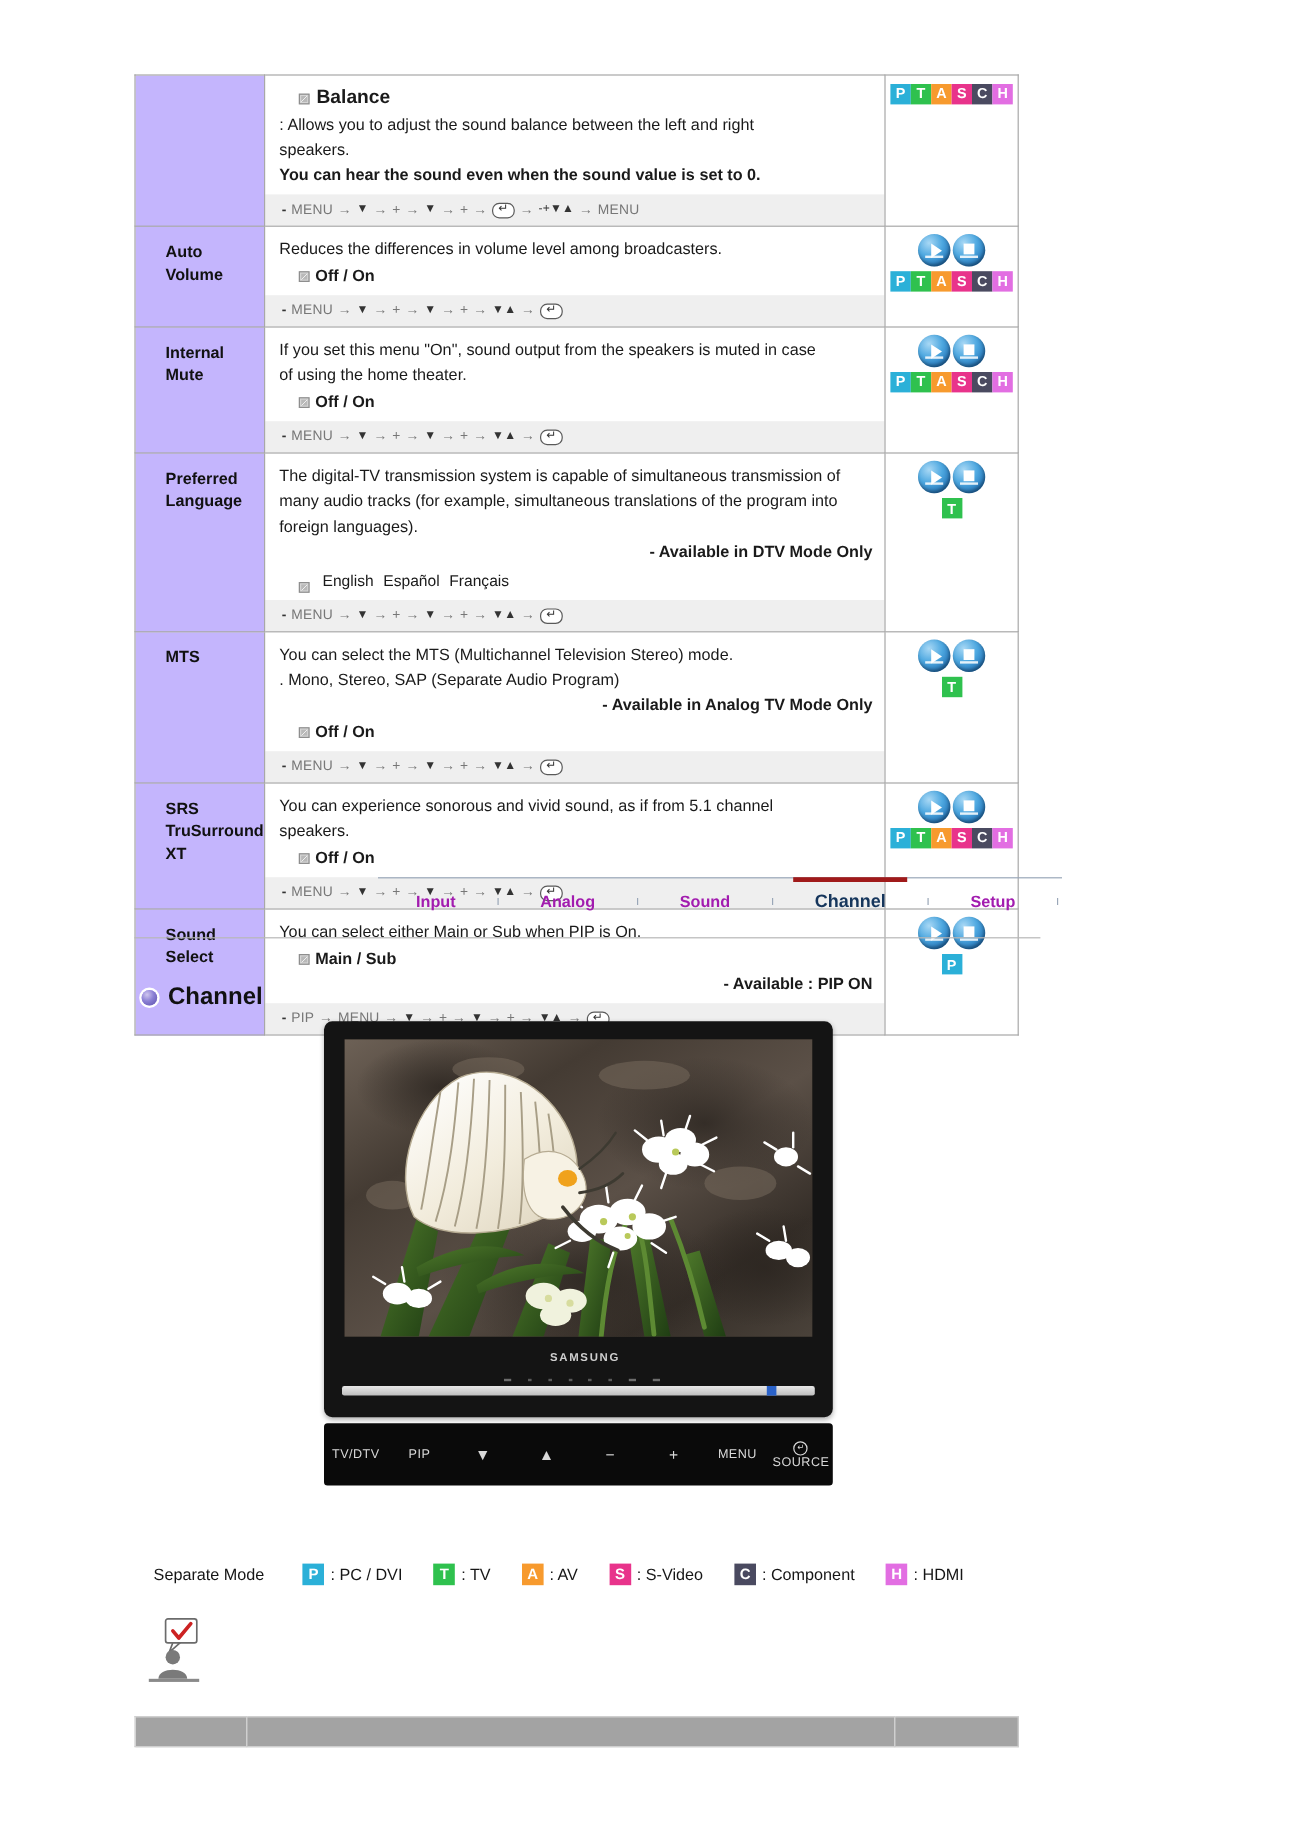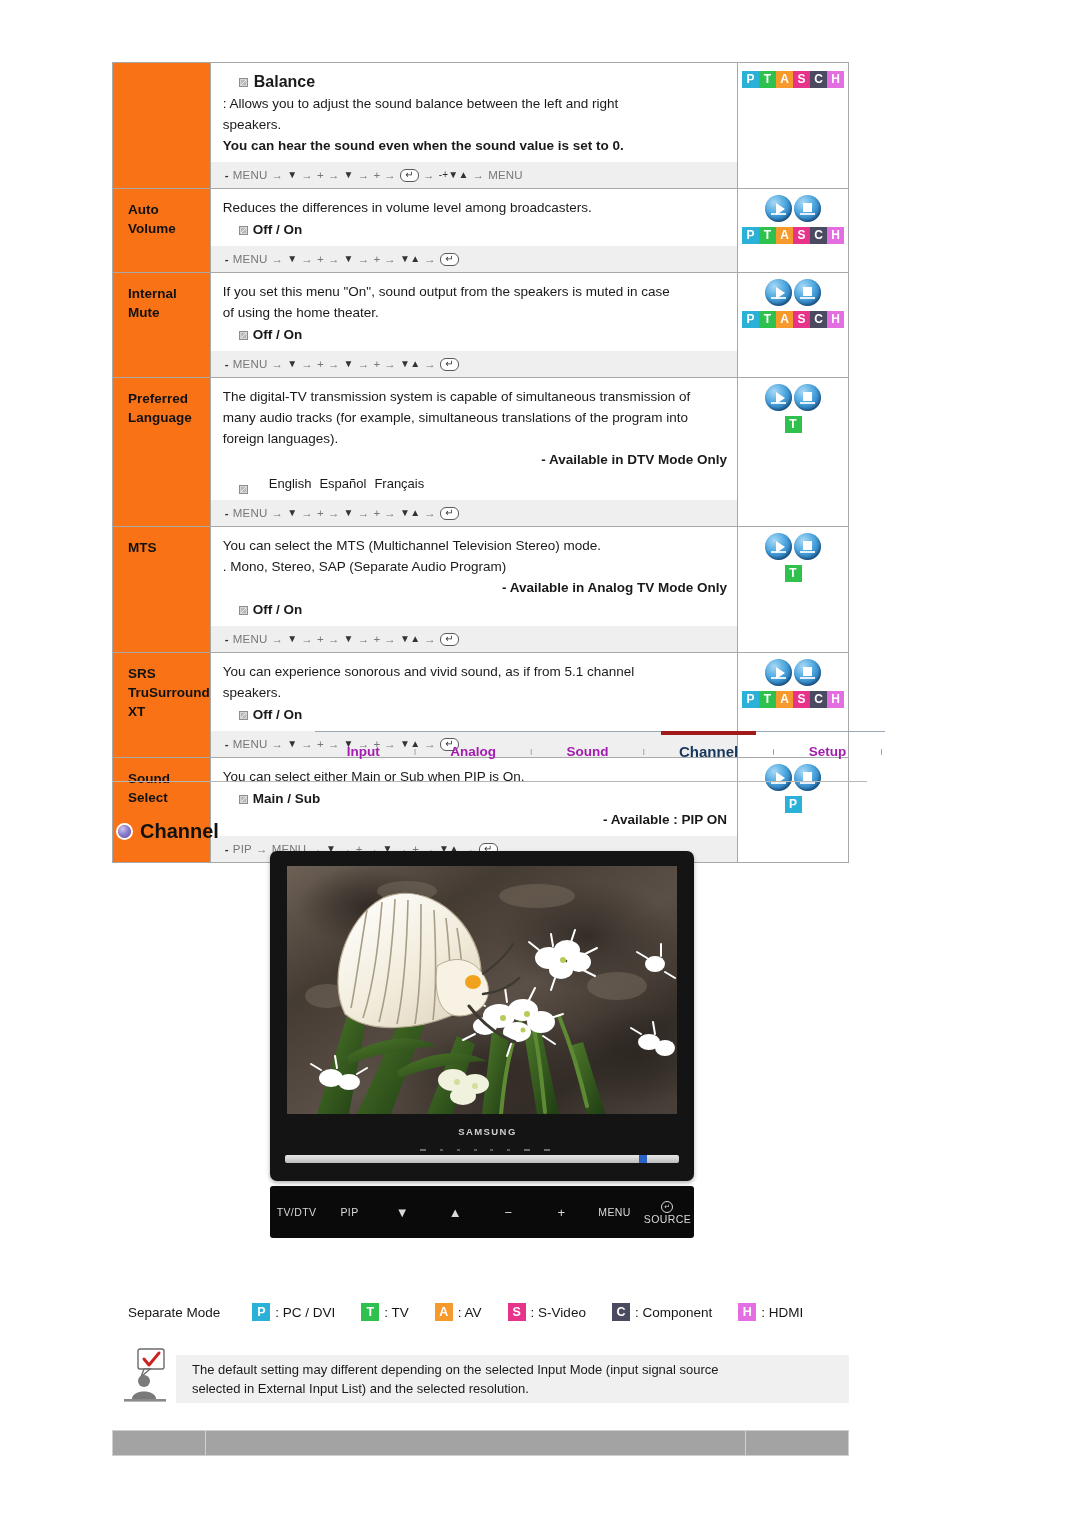--- a/index.html
+++ b/index.html
@@ -16,25 +16,25 @@
   .spec-table {
     position: absolute;
     left: 112px; top: 62px;
     width: 737px;
     border-collapse: collapse;
     border: 1px solid #a8a8a8;
   }
   .spec-table td { border: 1px solid #a8a8a8; vertical-align: top; }
   .col-label {
     width: 88px;
-    background: #f97316;
+    background: #c4b5fd;
     font-weight: bold;
     font-size: 13.5px;
     line-height: 19px;
-    padding: 11px 0 10px 15px;
+    padding: 11px 0 10px 25px;
     color: #111;
   }
   .col-label .lbl-line { display: block; white-space: nowrap; }
   .col-desc {
     background: #ffffff;
     padding: 9px 10px 0 12px;
     font-size: 13.5px;
     line-height: 20px;
     color: #1a1a1a;
   }
@@ -52,21 +52,21 @@
     margin: 2px 0 0 16px;
     display: flex; align-items: center; gap: 5px;
   }
   .opt-dash {
     font-weight: bold;
     margin: 1px 0 0 0;
     text-align: right;
   }
   .lang-line {
     margin: 4px 0 0 16px;
-    display: flex; align-items: flex-end; gap: 21px;
+    display: flex; align-items: flex-end; gap: 11px;
     font-size: 13px;
   }
   .lang-line .langs { display: flex; gap: 8px; }
   
   .sq-bullet {
     display: inline-block;
     width: 9px; height: 9px;
     border: 1px solid #8e8e8e;
     background: #d5d5d5;
     position: relative;
@@ -851,26 +851,20 @@
   </div>
 
   <svg class="note-icon" viewBox="0 0 50 58">
     <rect x="16" y="1" width="26" height="20" rx="2" fill="#ffffff" stroke="#6b6b6b" stroke-width="1.4"></rect>
     <path d="M22 21 L19 29 L28 21 Z" fill="#ffffff" stroke="#6b6b6b" stroke-width="1.4"></path>
     <path d="M22 11 L27 17 L37 5" stroke="#cc2222" stroke-width="3" fill="none" stroke-linecap="round" stroke-linejoin="round"></path>
     <circle cx="22" cy="33" r="6" fill="#7a7a7a"></circle>
     <path d="M10 51 C10 41, 34 41, 34 51 Z" fill="#7a7a7a"></path>
     <rect x="2" y="51" width="42" height="2.6" fill="#8a8a8a"></rect>
   </svg>
-  <div class="note">
-    <div>
-      <div>The default setting may different depending on the selected Input Mode (input signal source</div>
-      <div>selected in External Input List) and the selected resolution.</div>
-    </div>
-  </div>
 
   <table class="footer-tbl">
     <tbody>
         <tr>
       <td class="f1"></td>
       <td class="f2"></td>
       <td class="f3"></td>
     </tr>
       </tbody>
   </table>

